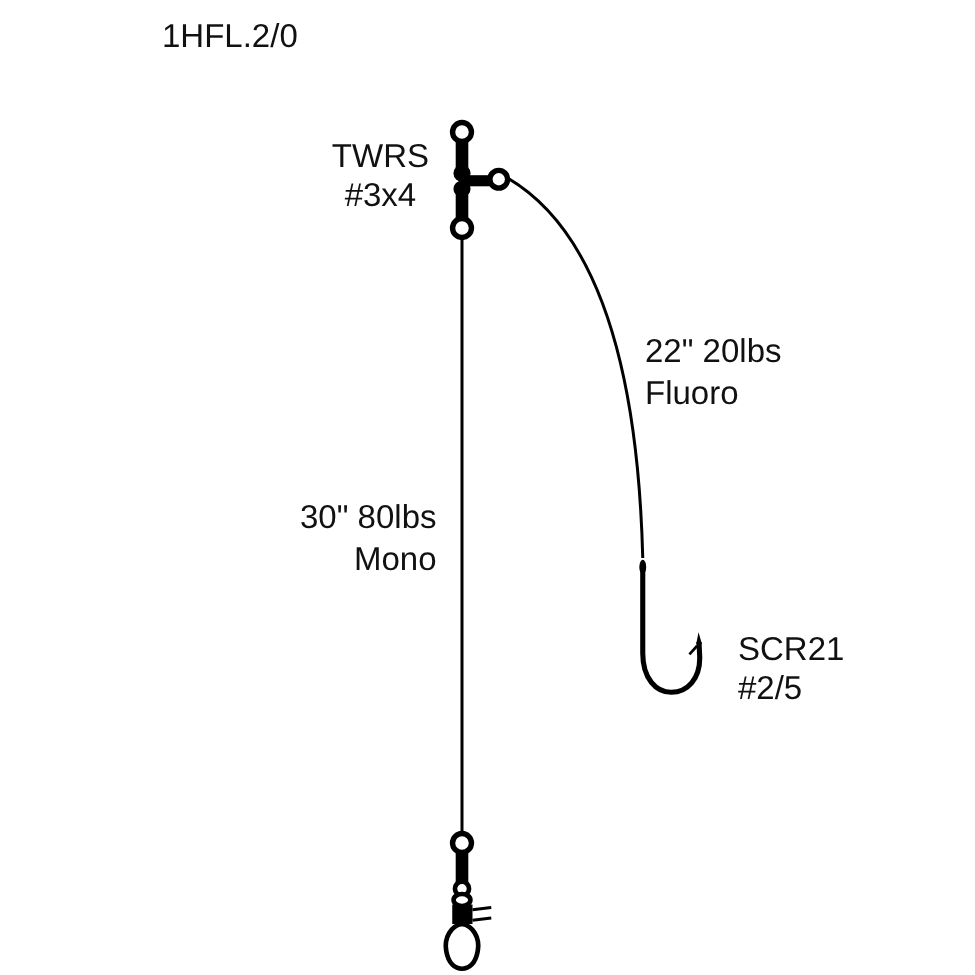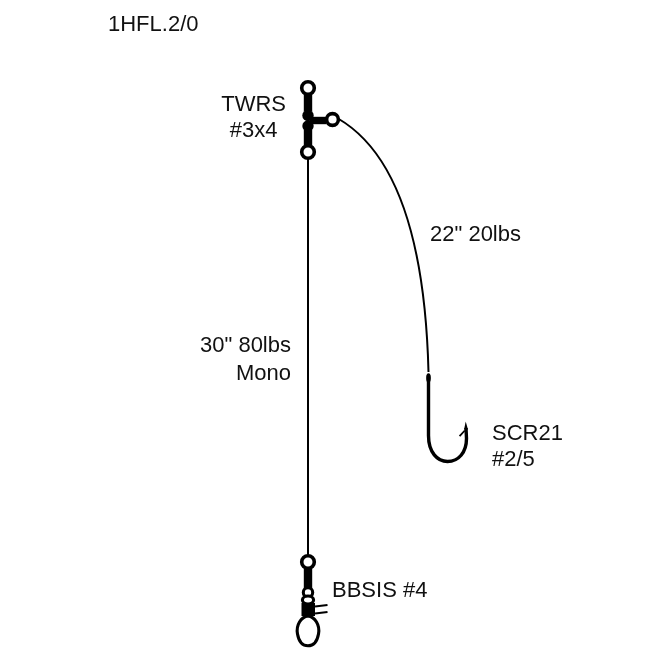--- a/index.html
+++ b/index.html
@@ -80,27 +80,27 @@
 
   <div class="label left" style="left:68px; top:10px;">1HFL.2/0</div>
 
   <div class="label right" style="right:404px; top:91px; line-height:26px;text-align:center;">
     <div>TWRS</div>
     <div>#3x4</div>
   </div>
 
   <div class="label left" style="left:390px; top:220px; line-height:28px;">
     <div>22" 20lbs</div>
+    <div>Fluoro</div>
   </div>
 
   <div class="label right" style="right:399px; top:331px; line-height:28px;">
     <div>30" 80lbs</div>
     <div>Mono</div>
   </div>
 
   <div class="label left" style="left:452px; top:420px; line-height:26px;">
     <div>SCR21</div>
     <div>#2/5</div>
   </div>
 
-  <div class="label left" style="left:292px; top:576px;">BBSIS #4</div>
 
 </div>
 
 </body></html>

